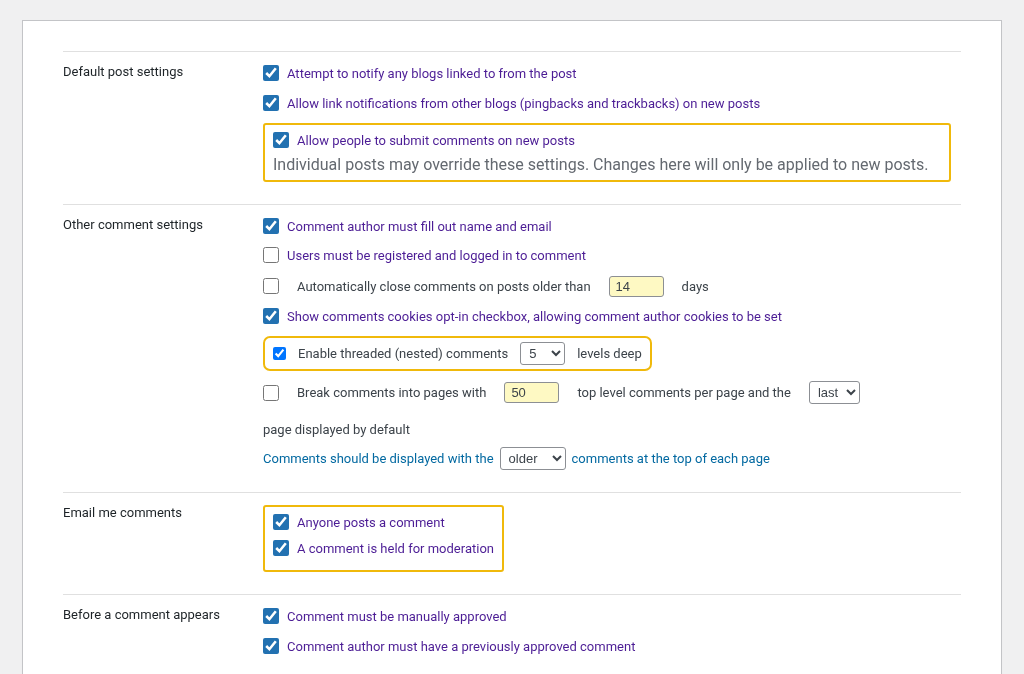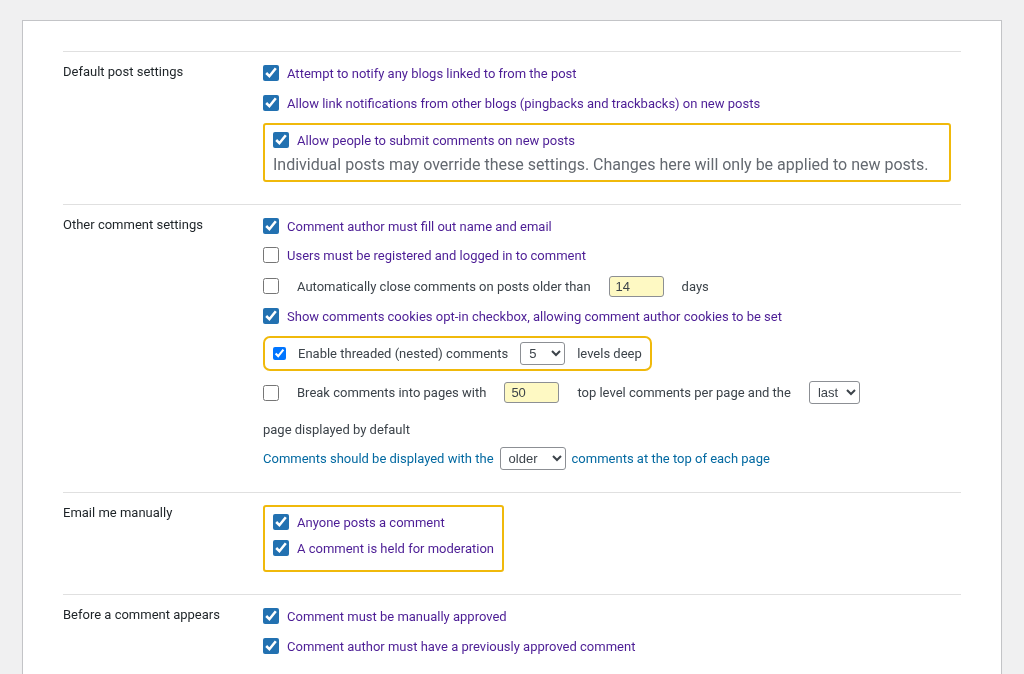--- a/index.html
+++ b/index.html
@@ -286,21 +286,21 @@
               <option>newer</option>
               <option selected="">older</option>
             </select>
             <span>comments at the top of each page</span>
           </div>
         </td>
       </tr>
 
       <tr>
         <td>
-          <span class="section-label">Email me manually</span>
+          <span class="section-label">Email me comments</span>
         </td>
         <td>
           <div class="highlight-group">
             <div class="option-row">
               <input type="checkbox" id="email1" checked="" style="">
               <label for="email1">Anyone posts a comment</label>
             </div>
             <div class="option-row">
               <input type="checkbox" id="email2" checked="" style="">
               <label for="email2">A comment is held for moderation</label>

